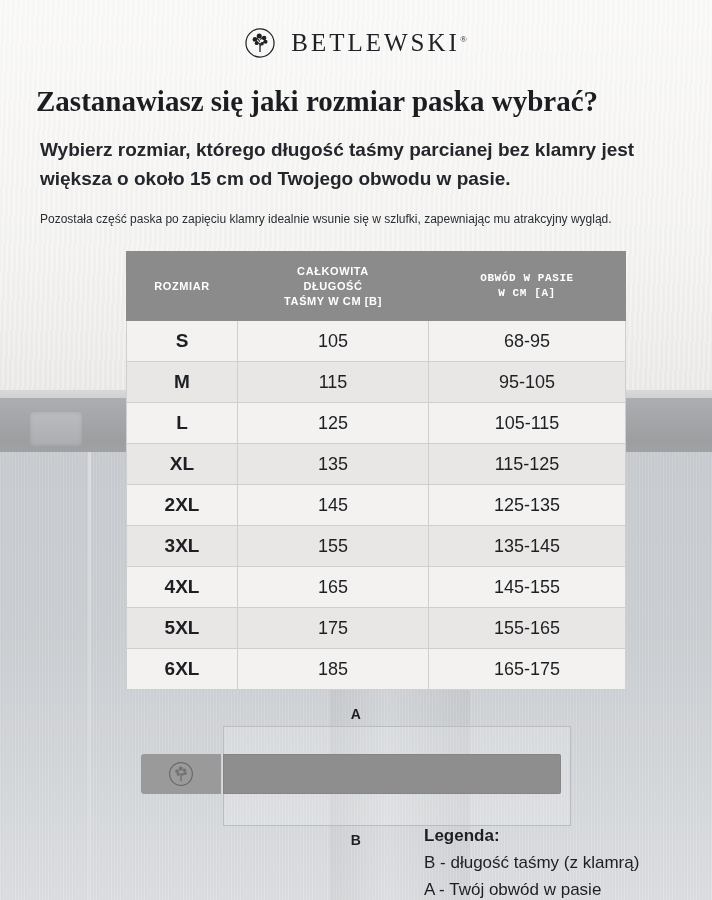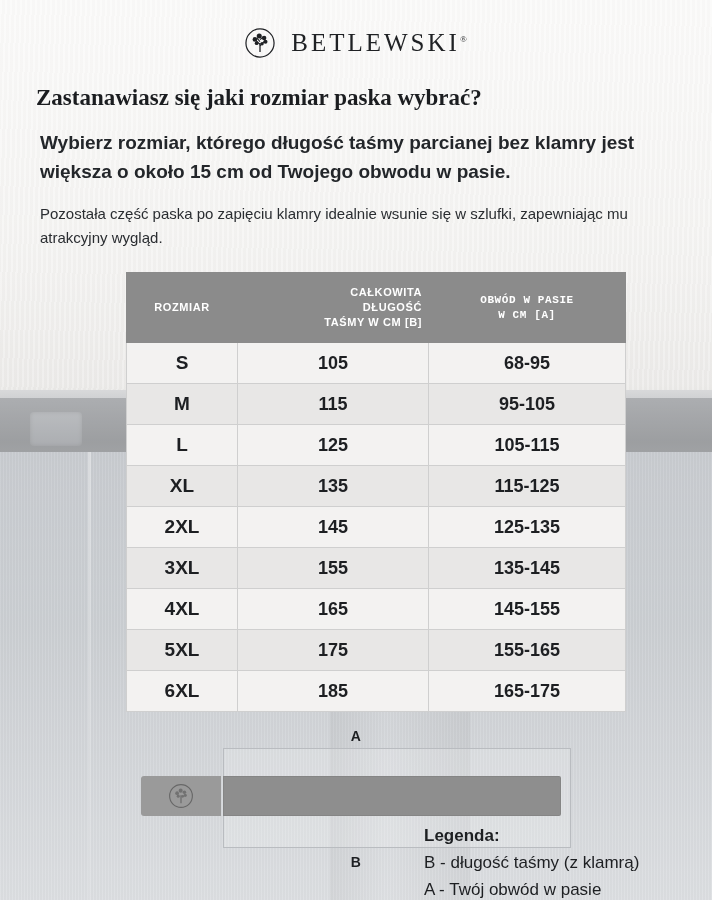--- a/index.html
+++ b/index.html
@@ -109,42 +109,42 @@
   }
   .brand .reg {
     font-size: 9px;
     vertical-align: super;
     letter-spacing: 0;
     color: #1f2124;
   }
 
   h1.headline {
     font-family: "Liberation Serif", serif;
-    font-size: 23px;
+    font-size: 29px;
     font-weight: bold;
     color: #1b1d20;
     text-align: left;
     margin: 26px 0 0 0;
     padding: 0 36px;
     line-height: 1.2;
   }
 
   .subhead {
     font-family: "Liberation Sans", sans-serif;
     font-size: 19px;
     font-weight: bold;
     color: #23262a;
     padding: 0 40px;
     margin-top: 16px;
     line-height: 1.55;
   }
 
   .note {
     font-family: "Liberation Sans", sans-serif;
-    font-size: 15px;
+    font-size: 12px;
     font-weight: 400;
     color: #2a2d31;
     padding: 0 40px;
     margin-top: 16px;
     line-height: 1.6;
   }
 
   
   .table-wrap {
     margin: 22px auto 0 auto;
@@ -162,31 +162,31 @@
     font-weight: bold;
     letter-spacing: 0.6px;
     text-transform: uppercase;
     padding: 12px 6px;
     line-height: 1.35;
     border: 1px solid #8b8b8b;
     text-align: center;
     vertical-align: middle;
   }
   table.size-table th.c0 { width: 98px; }
-  table.size-table th.c1 { width: 178px; text-align: right; }
+  table.size-table th.c1 { width: 178px; }
   table.size-table th.c2 { width: 184px; font-family: Liberation Mono, monospace; }
 
   table.size-table td {
     border: 1px solid #cfcfcf;
     text-align: center;
     font-size: 18px;
     color: #1d1f22;
     padding: 9px 4px;
     background: #f3f2f1;
-    font-weight: 700;
+    font-weight: 400;
   }
   table.size-table tr.alt td {
     background: #e8e7e6;
   }
   table.size-table td.size-cell {
     font-weight: bold;
     font-size: 19px;
   }
 
   

